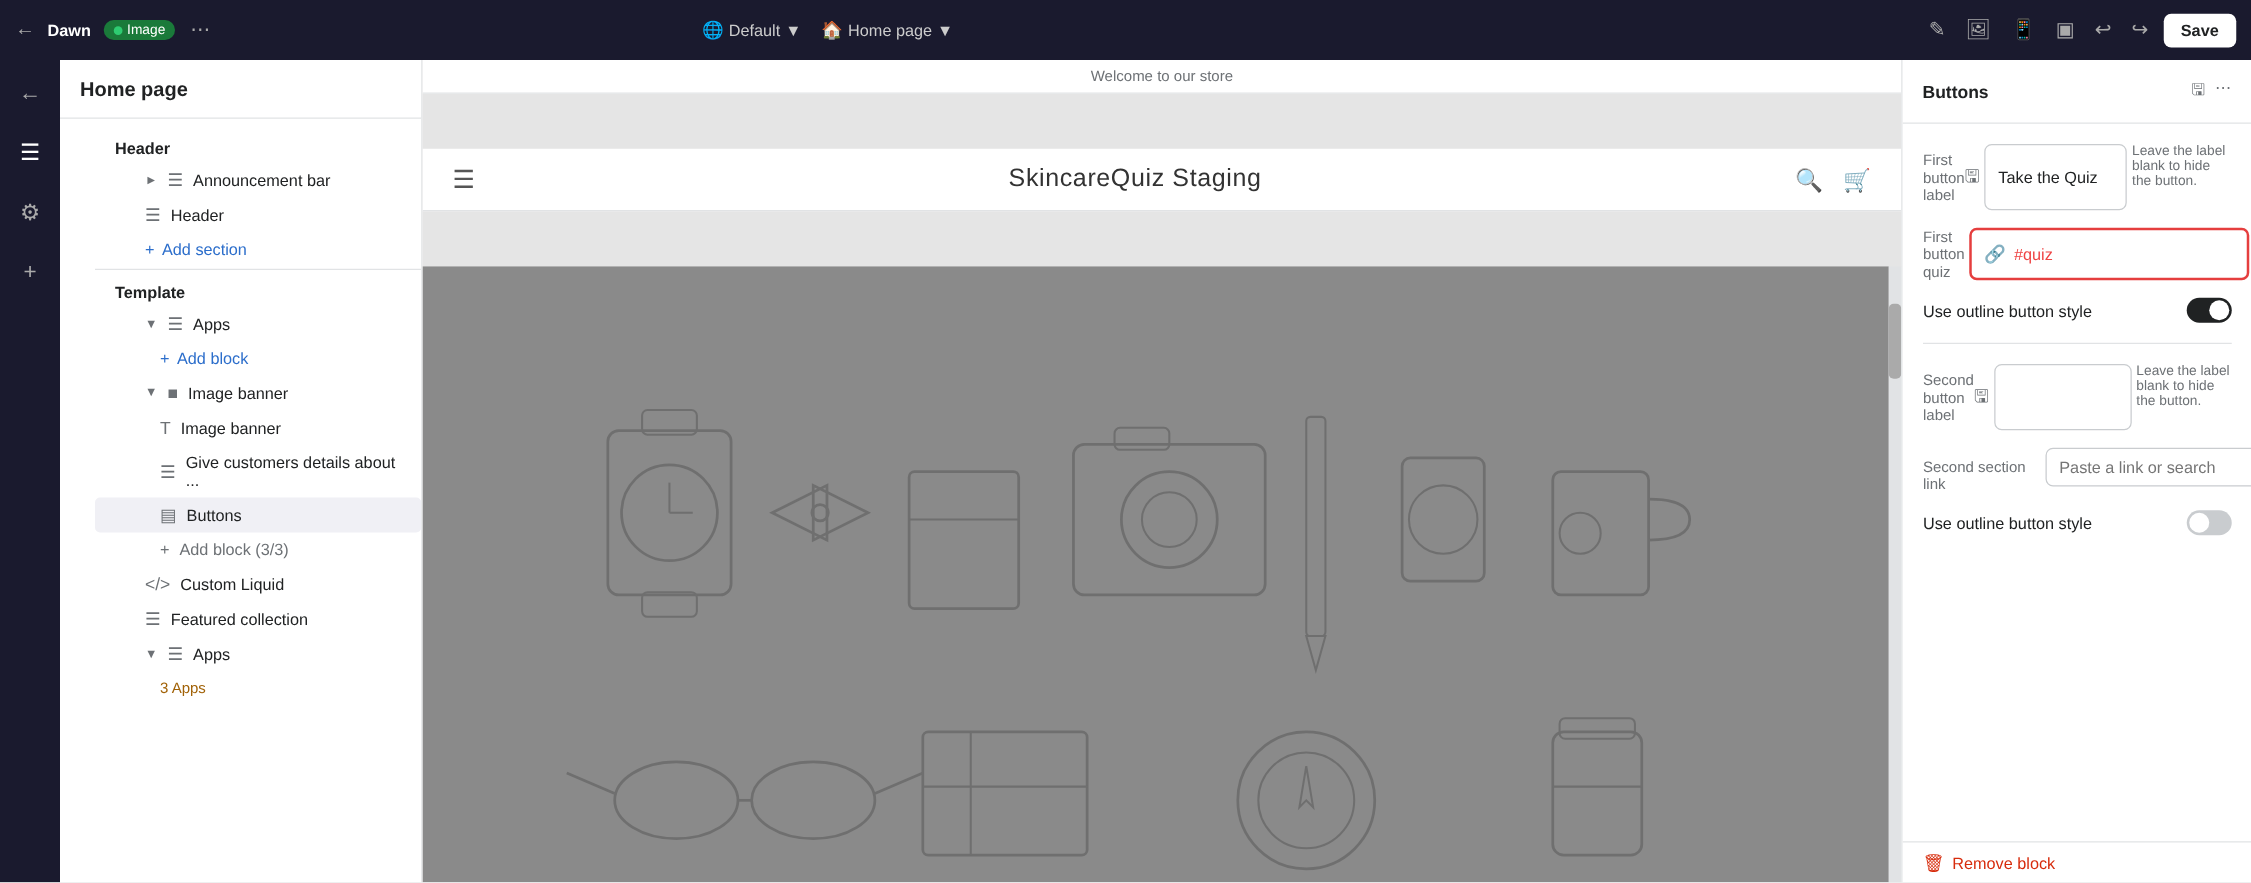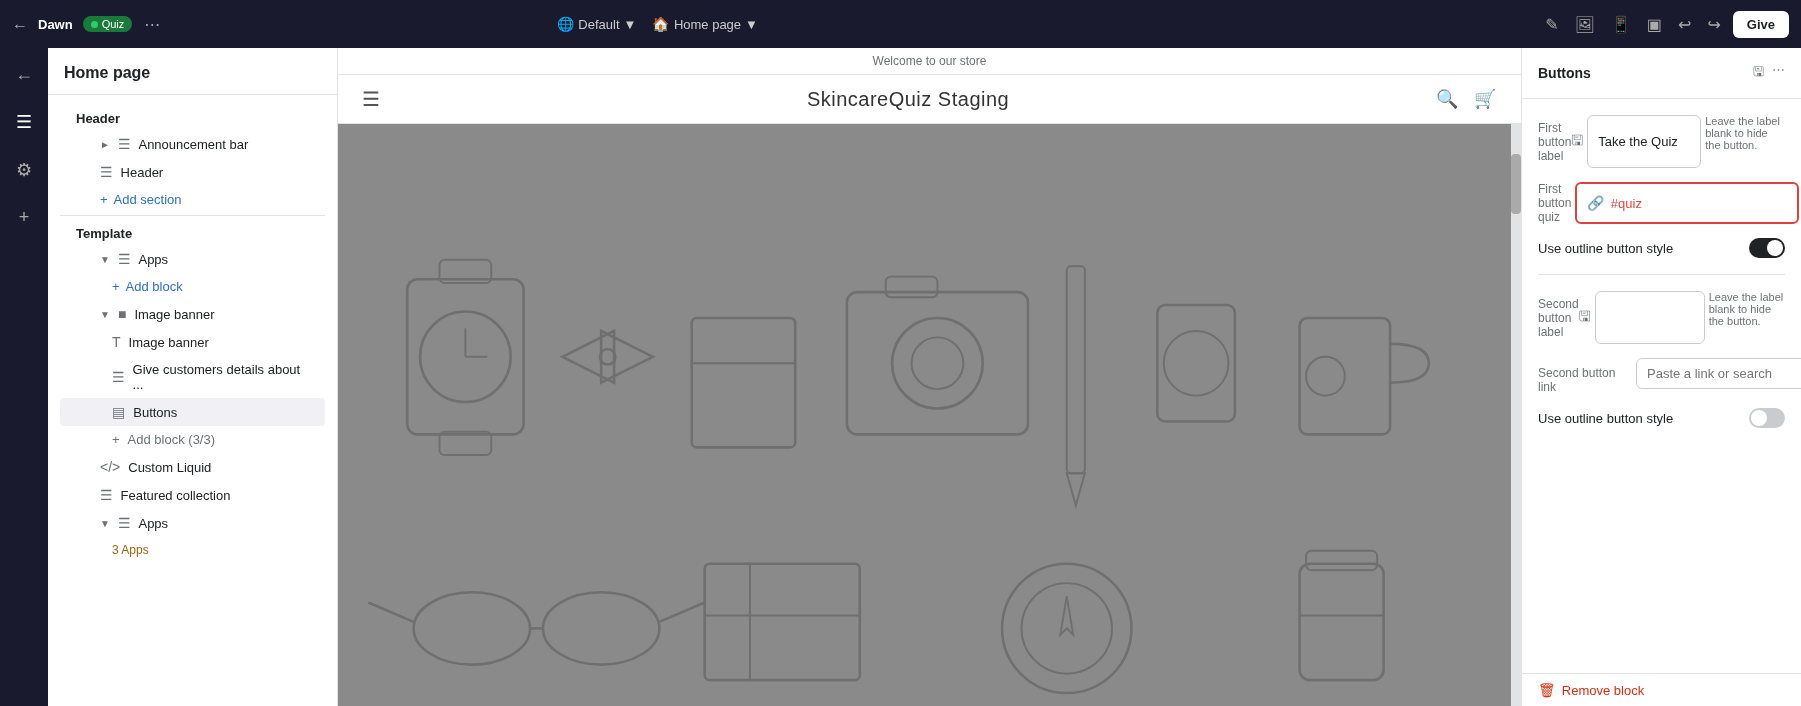--- a/index.html
+++ b/index.html
@@ -23,35 +23,35 @@
     .main { display: flex; flex: 1; overflow: hidden; }
 
     
     .left-icons { width: 48px; background: #1a1a2e; display: flex; flex-direction: column; align-items: center; padding: 12px 0; gap: 18px; flex-shrink: 0; }
     .left-icon { color: #aaa; font-size: 18px; cursor: pointer; padding: 4px; }
     .left-icon.active { color: #fff; }
 
     
     .sidebar { width: 290px; background: #fff; border-right: 1px solid #e1e3e5; display: flex; flex-direction: column; overflow: hidden; flex-shrink: 0; }
     .sidebar-title { font-size: 16px; font-weight: 600; padding: 16px 16px 12px; border-bottom: 1px solid #e1e3e5; }
-    .sidebar-content { flex: 1; overflow-y: auto; padding: 8px 12px; }
+    .sidebar-content { flex: 1; overflow-y: auto; padding: 8px 0; margin-left: 28px; }
 
     .sidebar-section-header { padding: 8px 16px 4px; font-weight: 600; font-size: 13px; color: #202223; }
     .sidebar-item { display: flex; align-items: center; padding: 6px 16px 6px 28px; gap: 8px; cursor: pointer; color: #202223; font-size: 13px; }
     .sidebar-item.active { background: #f0f0f5; }
     .sidebar-item .item-icon { color: #6d7175; font-size: 14px; }
     .sidebar-item.indent1 { padding-left: 40px; }
     .sidebar-item.indent2 { padding-left: 52px; }
     .sidebar-add { display: flex; align-items: center; gap: 6px; color: #2c6ecb; padding: 6px 16px 6px 40px; cursor: pointer; font-size: 13px; }
     .sidebar-add.indent2 { padding-left: 52px; }
     .sidebar-chevron { font-size: 10px; color: #6d7175; }
     .sidebar-item-buttons { background: #e8e8f0; border-radius: 4px; }
 
     
-    .canvas { flex: 1; display: flex; flex-direction: column; overflow: hidden; background: #e5e5e5; }
+    .canvas { flex: 1; display: flex; flex-direction: column; overflow: hidden; background: #e5e5e5; gap: 44px; }
     .canvas-store-bar { background: #fff; text-align: center; padding: 6px; font-size: 12px; color: #6d7175; border-bottom: 1px solid #e1e3e5; flex-shrink: 0; }
     .canvas-store-header { background: #fff; display: flex; align-items: center; justify-content: space-between; padding: 12px 24px; border-bottom: 1px solid #e1e3e5; flex-shrink: 0; }
     .canvas-store-menu { font-size: 20px; color: #555; cursor: pointer; }
     .canvas-store-name { font-size: 20px; font-weight: 400; letter-spacing: 0.5px; color: #333; }
     .canvas-store-actions { display: flex; gap: 16px; color: #555; font-size: 18px; }
     .canvas-hero { flex: 1; background: #8a8a8a; position: relative; display: flex; align-items: center; justify-content: center; overflow: hidden; }
     .canvas-hero svg { width: 100%; height: 100%; opacity: 0.5; }
 
     
     .right-panel { width: 280px; background: #fff; border-left: 1px solid #e1e3e5; display: flex; flex-direction: column; overflow: hidden; flex-shrink: 0; }
@@ -97,21 +97,21 @@
     .canvas-scroll-bar-thumb { width: 10px; height: 60px; background: #aaa; position: absolute; top: 30px; border-radius: 4px; }
   </style>
 </head>
 <body>
 
 <div class="topbar">
   <button class="topbar-back">←</button>
   <span class="topbar-store">Dawn</span>
   <span class="topbar-live-badge">
     <span class="topbar-live-dot"></span>
-    <span>Quiz</span>
+    <span>Image</span>
   </span>
   <button class="topbar-more">⋯</button>
 
   <div class="topbar-center">
     <div class="topbar-default">
       <span style="font-size:14px;">🌐</span>
       <span>Default</span>
       <span>▼</span>
     </div>
     <div class="topbar-homepage">
@@ -121,21 +121,21 @@
     </div>
   </div>
 
   <div class="topbar-right">
     <button class="topbar-icon-btn">✎</button>
     <button class="topbar-icon-btn">🖼</button>
     <button class="topbar-icon-btn">📱</button>
     <button class="topbar-icon-btn">▣</button>
     <button class="topbar-icon-btn">↩</button>
     <button class="topbar-icon-btn">↪</button>
-    <button class="topbar-save-btn">Give</button>
+    <button class="topbar-save-btn">Save</button>
   </div>
 </div>
 
 <div class="main">
 
   <div class="left-icons">
     <span class="left-icon">←</span>
     <span class="left-icon active">☰</span>
     <span class="left-icon">⚙</span>
     <span class="left-icon">+</span>
@@ -329,21 +329,21 @@
       <div class="field-group">
         <div class="field-label">
           <span>Second button label</span>
           <span class="field-label-icon">🖫</span>
         </div>
         <input class="field-input" type="text" style="">
         <span class="field-hint">Leave the label blank to hide the button.</span>
       </div>
 
       <div class="link-field-row">
-        <span class="link-field-label">Second button link</span>
+        <span class="link-field-label">Second section link</span>
         <input class="link-field-input" type="text" placeholder="Paste a link or search" style="">
       </div>
 
       <div class="toggle-row">
         <span class="toggle-label">Use outline button style</span>
         <div class="toggle off">
           <div class="toggle-knob"></div>
         </div>
       </div>
 

